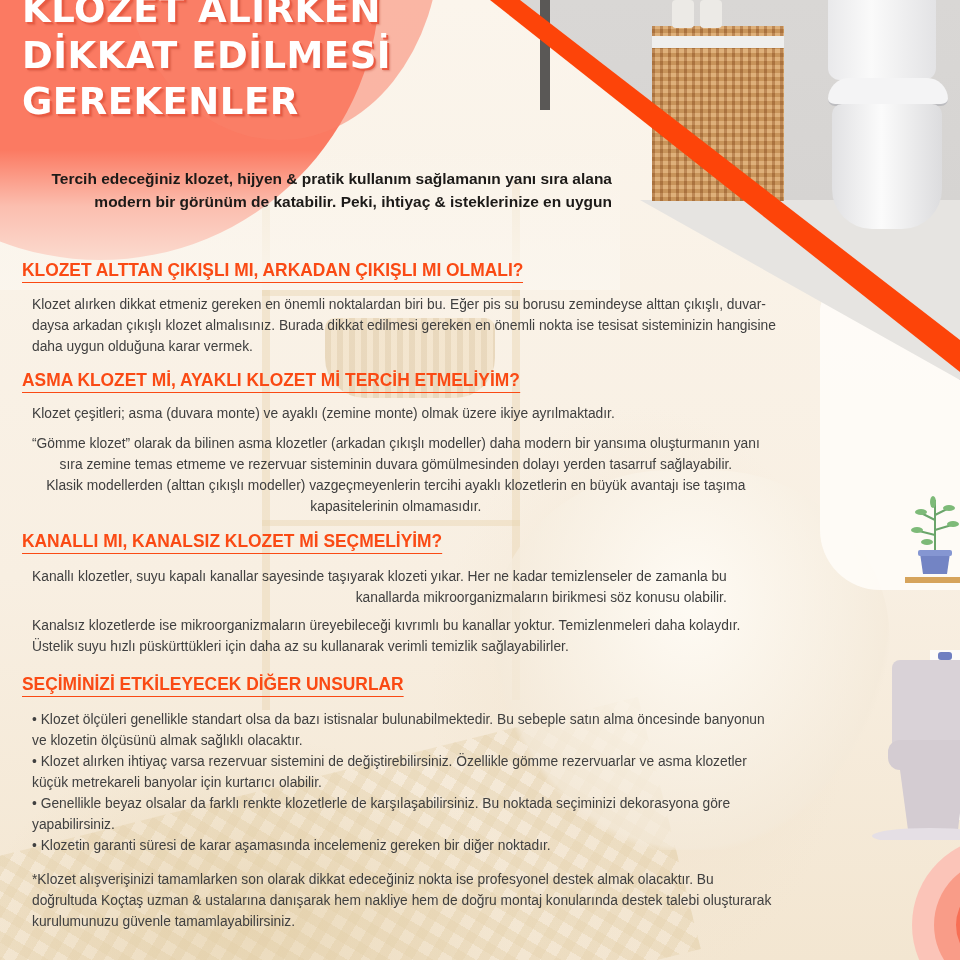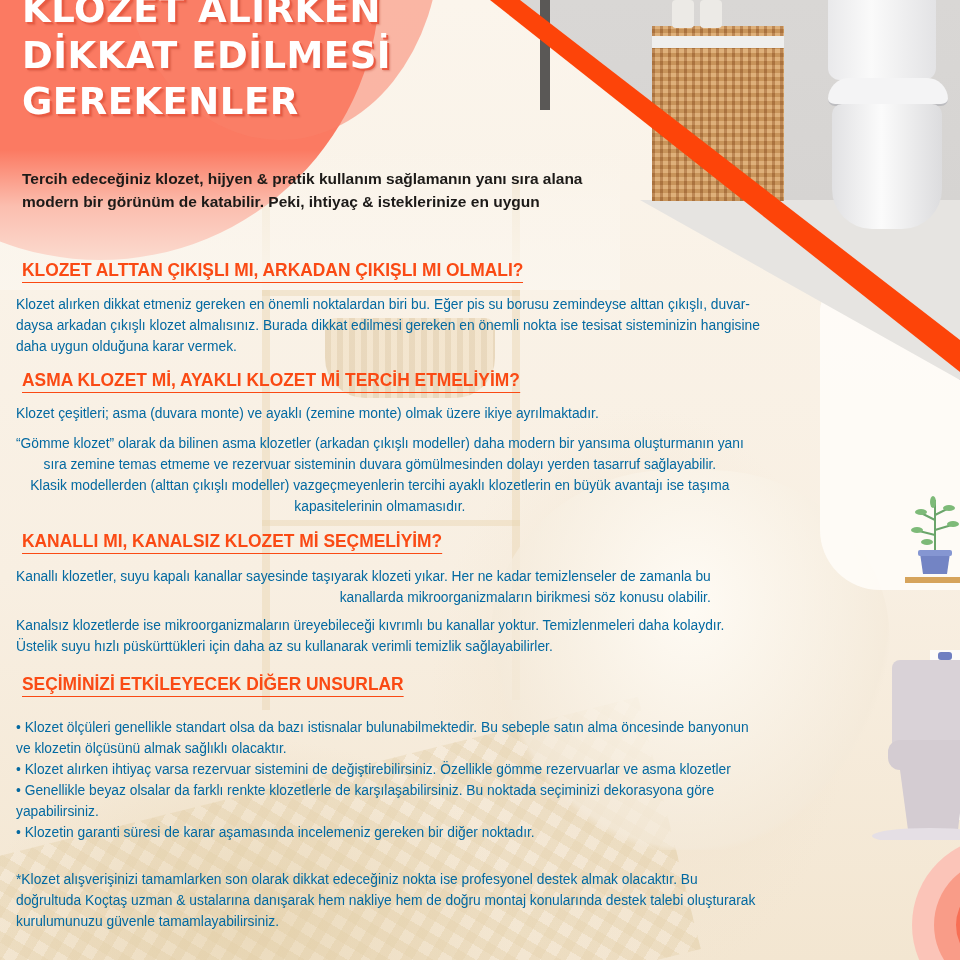--- a/index.html
+++ b/index.html
@@ -100,32 +100,32 @@
     font-family: "DejaVu Sans", sans-serif; font-weight: bold;
     font-size: 37px; line-height: 46px; color: #ffffff; letter-spacing: 0.5px;
     text-shadow: 2px 2px 0 #ea5a42, 3px 3px 2px rgba(180,60,40,0.35);
   }
   .title span { display: block; }
   .intro {
     position: absolute; left: 22px; top: 167px; width: 590px;
     font-family: "Liberation Sans", sans-serif; font-weight: bold;
     font-size: 15.5px; line-height: 23px; color: #1c1a18;
   }
-  .intro span { display: block; white-space: nowrap; }
+  .intro span { display: block; white-space: nowrap; text-align: right; }
   .h2 {
     position: absolute; left: 22px;
     font-family: "Liberation Sans", sans-serif; font-weight: bold;
     font-size: 18.5px; line-height: 22px; color: #fa4a14;
     border-bottom: 1.5px solid #fa4a14; padding-bottom: 1px; white-space: nowrap;
     transform-origin: left center; transform: scaleX(0.94);
   }
   .p {
-    position: absolute; left: 16px;
+    position: absolute; left: 32px;
     font-family: "Liberation Sans", sans-serif;
-    font-size: 13.8px; line-height: 21px; color: #0369a1;
+    font-size: 13.8px; line-height: 21px; color: #404040;
   }
   .p span { display: block; white-space: nowrap; }
 </style>
 </head>
 <body>
 
 <div class="bg-layer">
   <div class="bg-warm"></div>
   <div class="shelf-post" style="left:262px; top:150px; height:560px;"></div>
   <div class="shelf-post" style="left:512px; top:180px; height:520px;"></div>
@@ -221,24 +221,25 @@
 <div class="p" style="top:566px;text-align:right;">
   <span>Kanallı klozetler, suyu kapalı kanallar sayesinde taşıyarak klozeti yıkar. Her ne kadar temizlenseler de zamanla bu</span>
   <span>kanallarda mikroorganizmaların birikmesi söz konusu olabilir.</span>
 </div>
 <div class="p" style="top:615px;">
   <span>Kanalsız klozetlerde ise mikroorganizmaların üreyebileceği kıvrımlı bu kanallar yoktur. Temizlenmeleri daha kolaydır.</span>
   <span>Üstelik suyu hızlı püskürttükleri için daha az su kullanarak verimli temizlik sağlayabilirler.</span>
 </div>
 
 <h2 class="h2" style="top:673px;">SEÇİMİNİZİ ETKİLEYECEK DİĞER UNSURLAR</h2>
-<div class="p" style="top:709px;margin-top:8px;">
+<div class="p" style="top:709px;">
   <span>• Klozet ölçüleri genellikle standart olsa da bazı istisnalar bulunabilmektedir. Bu sebeple satın alma öncesinde banyonun</span>
   <span>ve klozetin ölçüsünü almak sağlıklı olacaktır.</span>
   <span>• Klozet alırken ihtiyaç varsa rezervuar sistemini de değiştirebilirsiniz. Özellikle gömme rezervuarlar ve asma klozetler</span>
+  <span>küçük metrekareli banyolar için kurtarıcı olabilir.</span>
   <span>• Genellikle beyaz olsalar da farklı renkte klozetlerle de karşılaşabilirsiniz. Bu noktada seçiminizi dekorasyona göre</span>
   <span>yapabilirsiniz.</span>
   <span>• Klozetin garanti süresi de karar aşamasında incelemeniz gereken bir diğer noktadır.</span>
 </div>
 
 <div class="p" style="top:869px;">
   <span>*Klozet alışverişinizi tamamlarken son olarak dikkat edeceğiniz nokta ise profesyonel destek almak olacaktır. Bu</span>
   <span>doğrultuda Koçtaş uzman &amp; ustalarına danışarak hem nakliye hem de doğru montaj konularında destek talebi oluşturarak</span>
   <span>kurulumunuzu güvenle tamamlayabilirsiniz.</span>
 </div>

